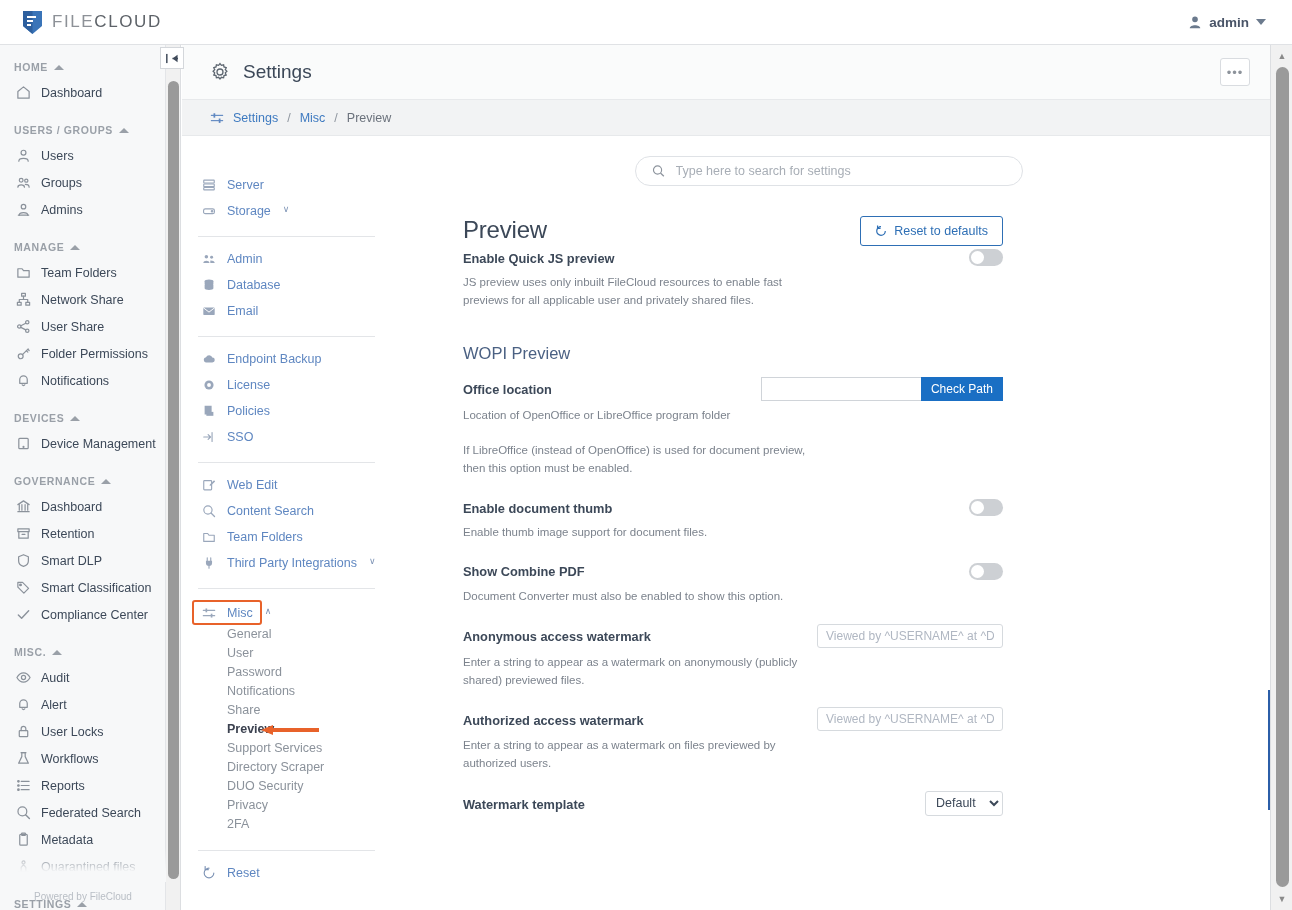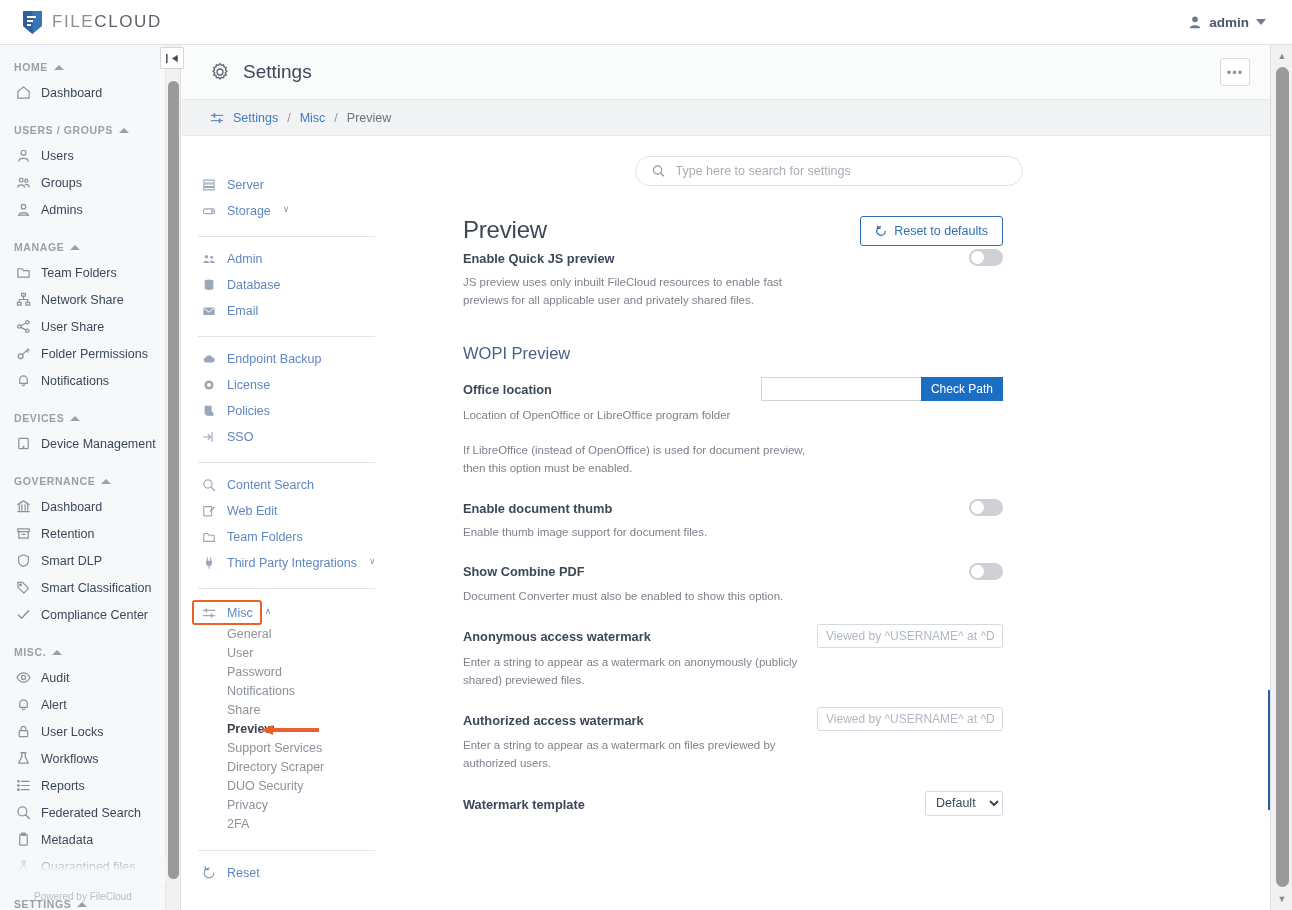--- a/index.html
+++ b/index.html
@@ -566,32 +566,32 @@
               <svg class="sn-ico" viewBox="0 0 16 16" fill="none" stroke="#9aa7bb" stroke-width="1.3" stroke-linecap="round" stroke-linejoin="round">
               <path d="M2 8 H9.5 M7 5.3 L9.8 8 L7 10.7"></path>
               <path d="M11.5 3 V13"></path>
             </svg>
               <span>SSO</span>
 
             </div>
           <div class="sn-div"></div>
           <div class="sn-item">
               <svg class="sn-ico" viewBox="0 0 16 16" fill="none" stroke="#9aa7bb" stroke-width="1.3" stroke-linecap="round" stroke-linejoin="round">
+              <rect x="2" y="3" width="9" height="10.5" rx="0.8"></rect>
+              <path d="M9 7.5 L13.8 2.7 L15 3.9 L10.2 8.7 L8.8 9 Z" fill="#9aa7bb" stroke="none"></path>
+            </svg>
+              <span>Web Edit</span>
+
+            </div>
+          <div class="sn-item">
+              <svg class="sn-ico" viewBox="0 0 16 16" fill="none" stroke="#9aa7bb" stroke-width="1.3" stroke-linecap="round" stroke-linejoin="round">
               <circle cx="6.8" cy="6.8" r="4.7"></circle>
               <path d="M10.3 10.3 L14.3 14.3" stroke-width="1.5"></path>
             </svg>
               <span>Content Search</span>
-
-            </div>
-          <div class="sn-item">
-              <svg class="sn-ico" viewBox="0 0 16 16" fill="none" stroke="#9aa7bb" stroke-width="1.3" stroke-linecap="round" stroke-linejoin="round">
-              <rect x="2" y="3" width="9" height="10.5" rx="0.8"></rect>
-              <path d="M9 7.5 L13.8 2.7 L15 3.9 L10.2 8.7 L8.8 9 Z" fill="#9aa7bb" stroke="none"></path>
-            </svg>
-              <span>Web Edit</span>
 
             </div>
           <div class="sn-item">
               <svg class="sn-ico" viewBox="0 0 16 16" fill="none" stroke="#9aa7bb" stroke-width="1.3" stroke-linecap="round" stroke-linejoin="round">
               <path d="M2 4 H6.5 L8 6 H14 V13 H2 Z"></path>
             </svg>
               <span>Team Folders</span>
 
             </div>
           <div class="sn-item">

